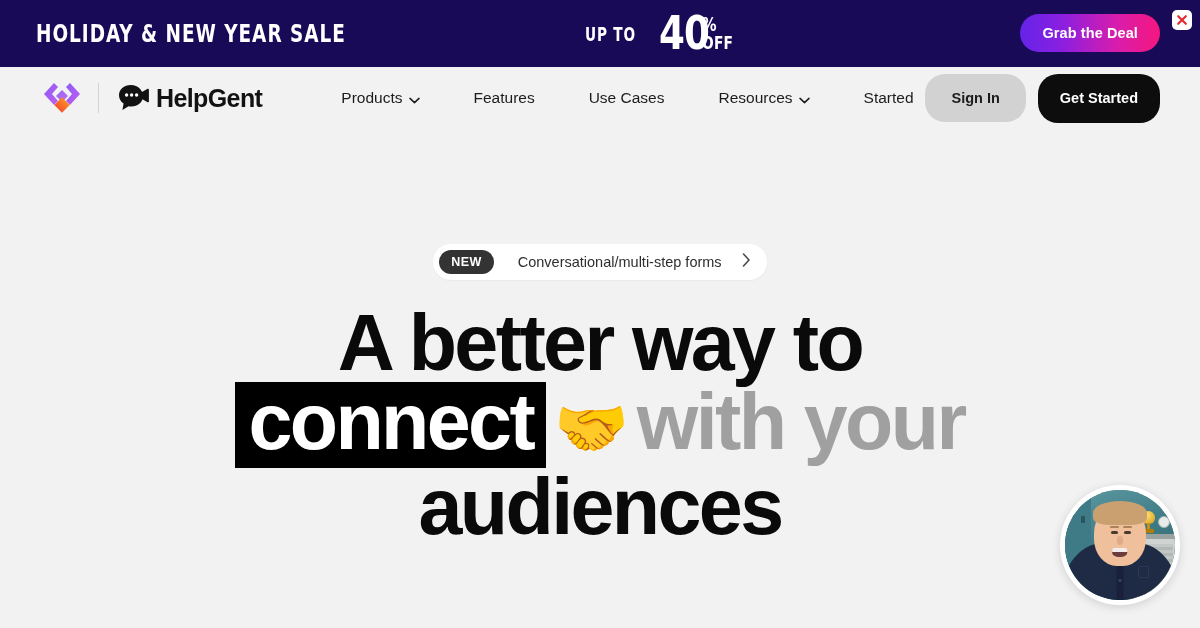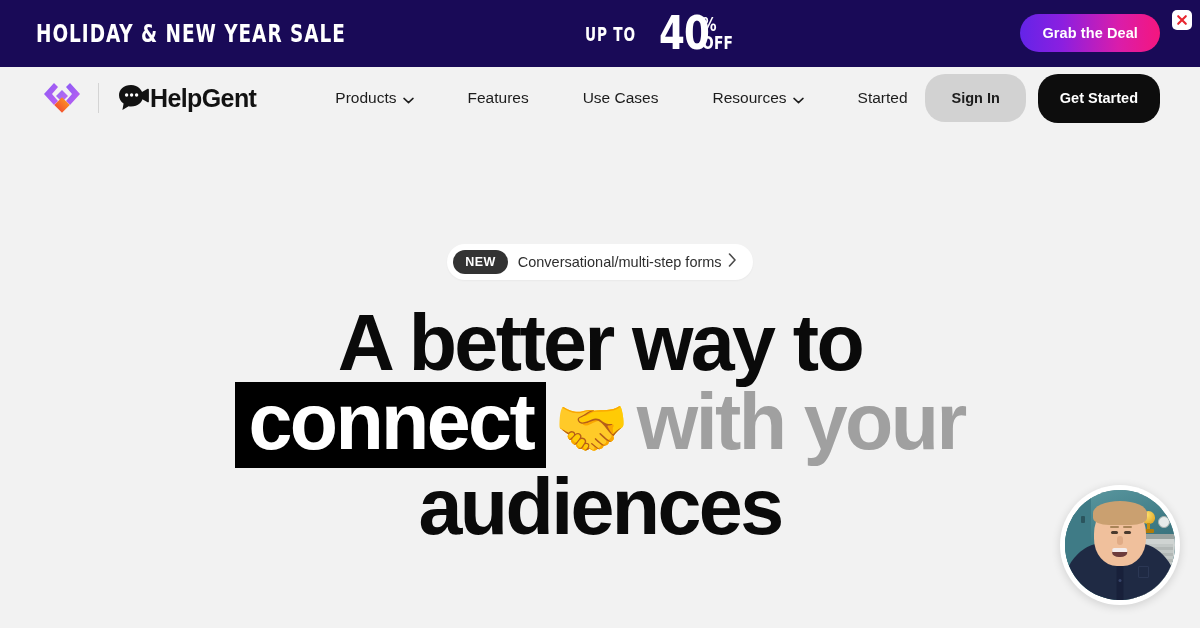--- a/index.html
+++ b/index.html
@@ -107,21 +107,21 @@
     position: relative;
     height: 62px;
     background: #f2f2f2;
     display: flex;
     align-items: center;
     padding: 0 40px;
   }
   .brand { display: flex; align-items: center; gap: 0; }
   .brand-mark { width: 44px; height: 38px; display: block; }
   .brand-divider { width: 1px; height: 30px; background: #d4d4d4; margin: 0 18px 0 14px; }
-  .brand-logo { display: flex; align-items: center; gap: 1px; }
+  .brand-logo { display: flex; align-items: center; gap: 7px; }
   .brand-icon { width: 32px; height: 30px; display: block; }
   .brand-name {
     font-size: 25px; font-weight: bold; color: #121212;
     letter-spacing: -0.6px;
   }
 
   .main-nav {
     display: flex; align-items: center;
     gap: 12px;
     margin-left: 58px;
@@ -173,21 +173,21 @@
     flex-direction: column;
     align-items: center;
     padding-top: 115px;
   }
   .new-pill {
     display: inline-flex; align-items: center;
     background: #ffffff;
     border-radius: 22px;
     height: 36px;
     padding: 0 16px 0 6px;
-    gap: 10px;
+    gap: 24px;
     cursor: pointer;
     box-shadow: 0 1px 2px rgba(0,0,0,0.04);
   }
   .new-badge {
     background: #333333;
     color: #ffffff;
     border-radius: 14px;
     font-size: 12.5px;
     font-weight: bold;
     letter-spacing: 0.4px;

